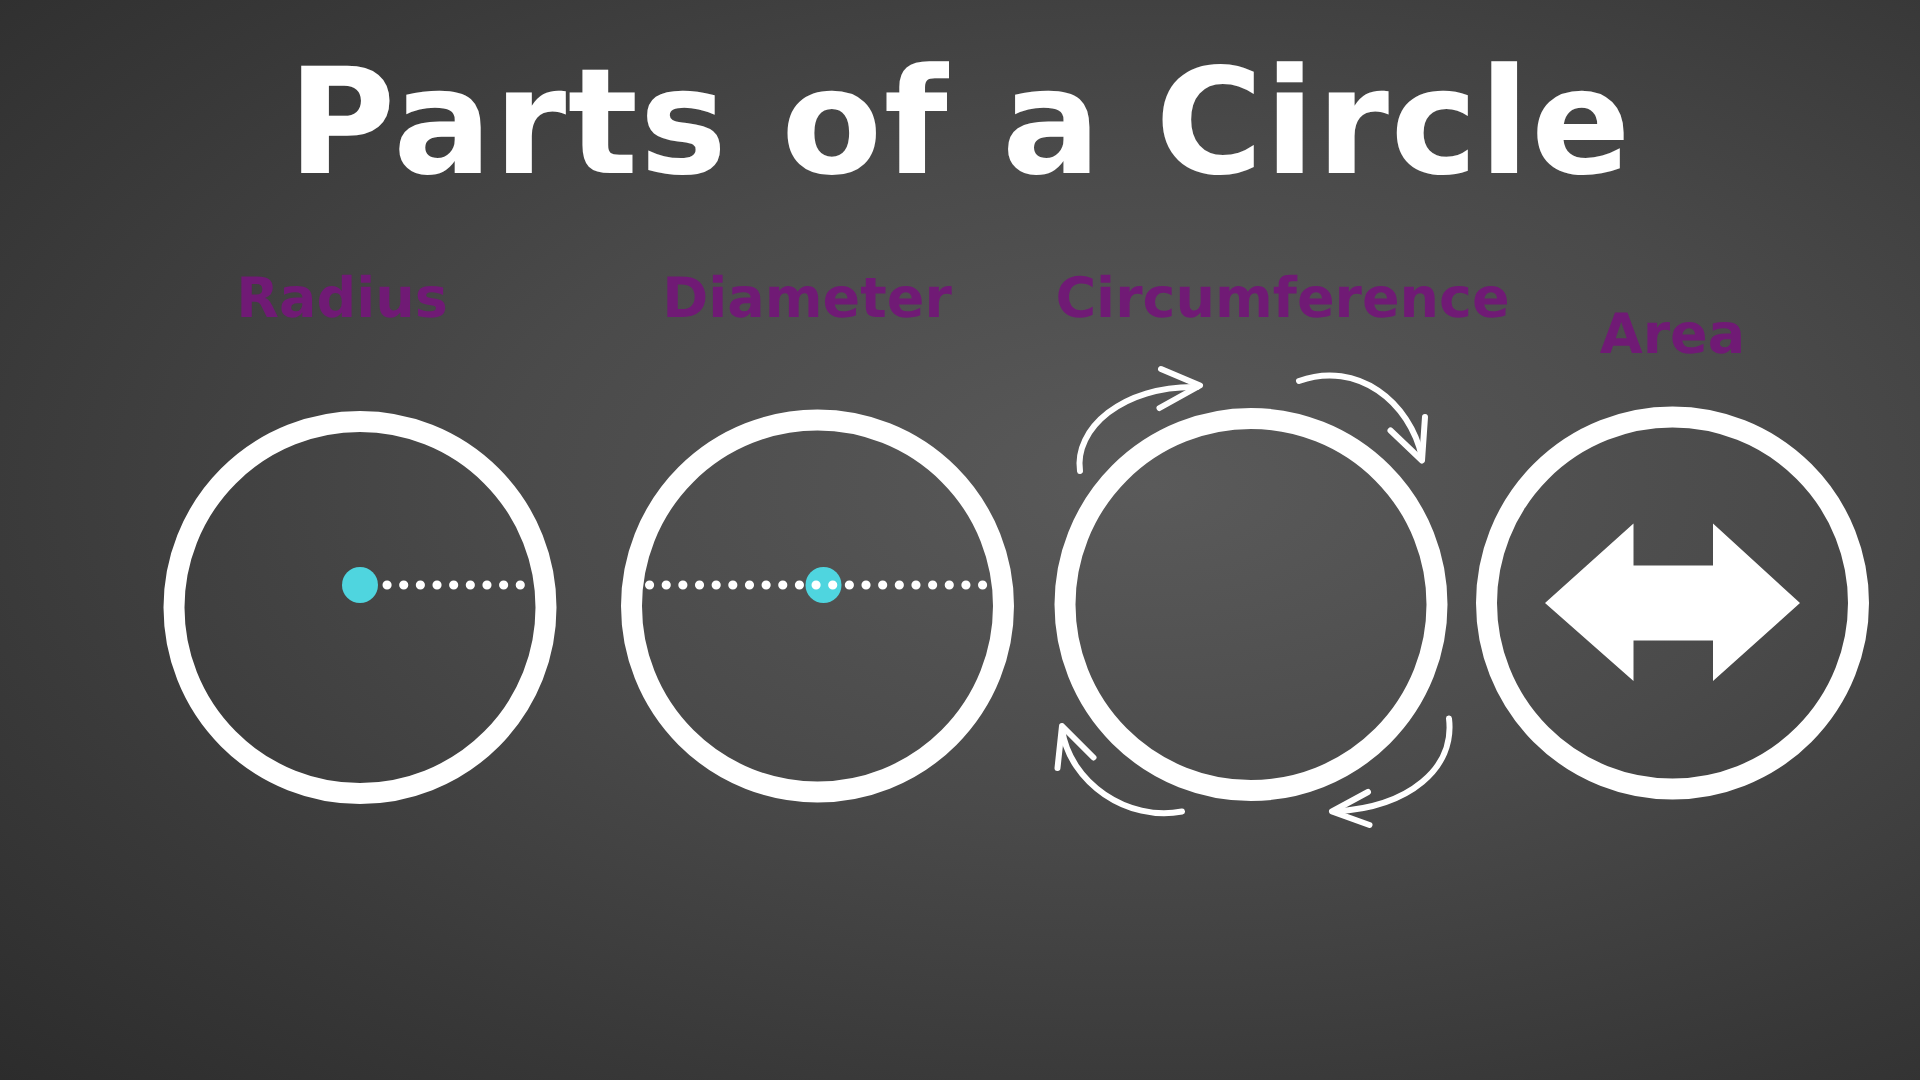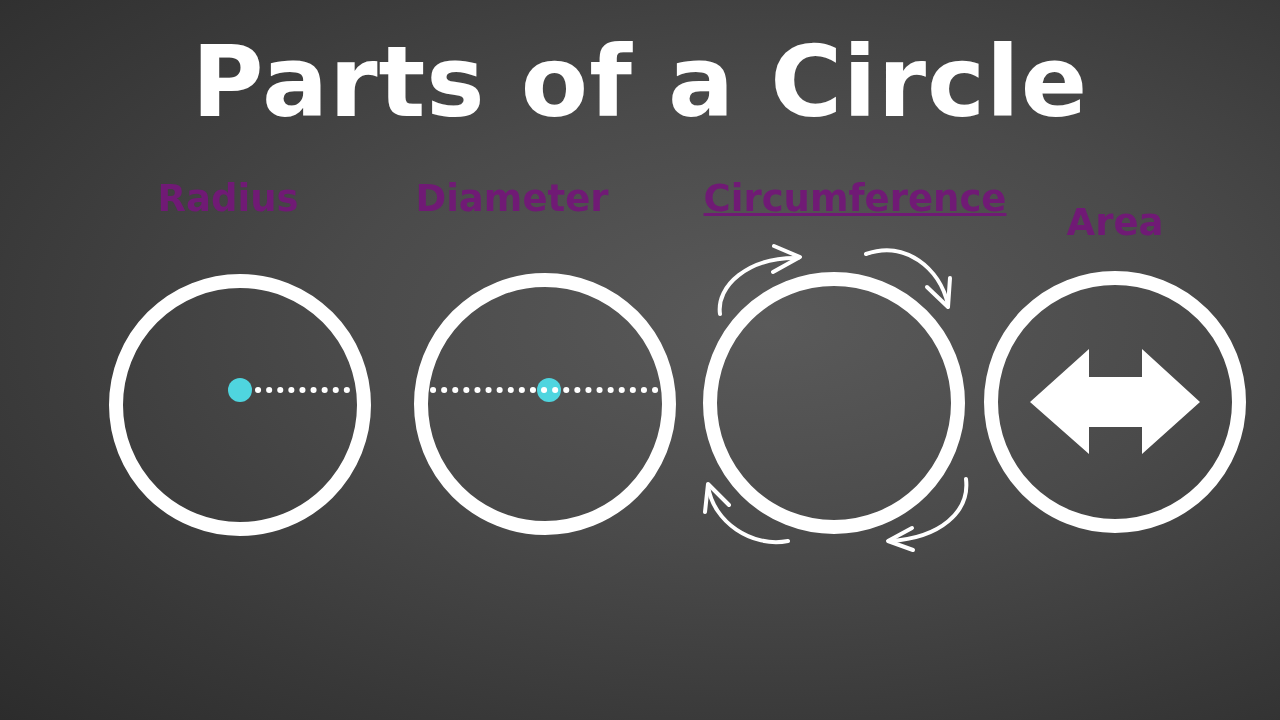--- a/index.html
+++ b/index.html
@@ -17,22 +17,22 @@
     text-align:center; line-height:46px;
   }
   svg.art { position:absolute; left:0; top:0; }
 </style>
 </head>
 <body>
 
 <div class="title">Parts of a Circle</div>
 
 <div class="label" style="left:128px;width:200px;">Radius</div>
-<div class="label" style="left:402px;width:220px;">Diameter</div>
-<div class="label" style="left:690px;width:330px;text-decoration:underline;">Circumference</div>
+<div class="label" style="left:428px;width:220px;">Diameter</div>
+<div class="label" style="left:690px;width:330px;">Circumference</div>
 <div class="label" style="left:1040px;width:150px;margin-top:24px;">Area</div>
 
 <svg class="art" width="1280" height="720" viewBox="0 0 1280 720" xmlns="http://www.w3.org/2000/svg">
 
   <g>
     <circle cx="240" cy="405" r="124" fill="none" stroke="#fff" stroke-width="14"></circle>
     <line x1="258" y1="390" x2="354" y2="390" stroke="#fff" stroke-width="6" stroke-linecap="round" stroke-dasharray="0.1 11"></line>
     <circle cx="240" cy="390" r="12" fill="#4fd5df"></circle>
   </g>
 

